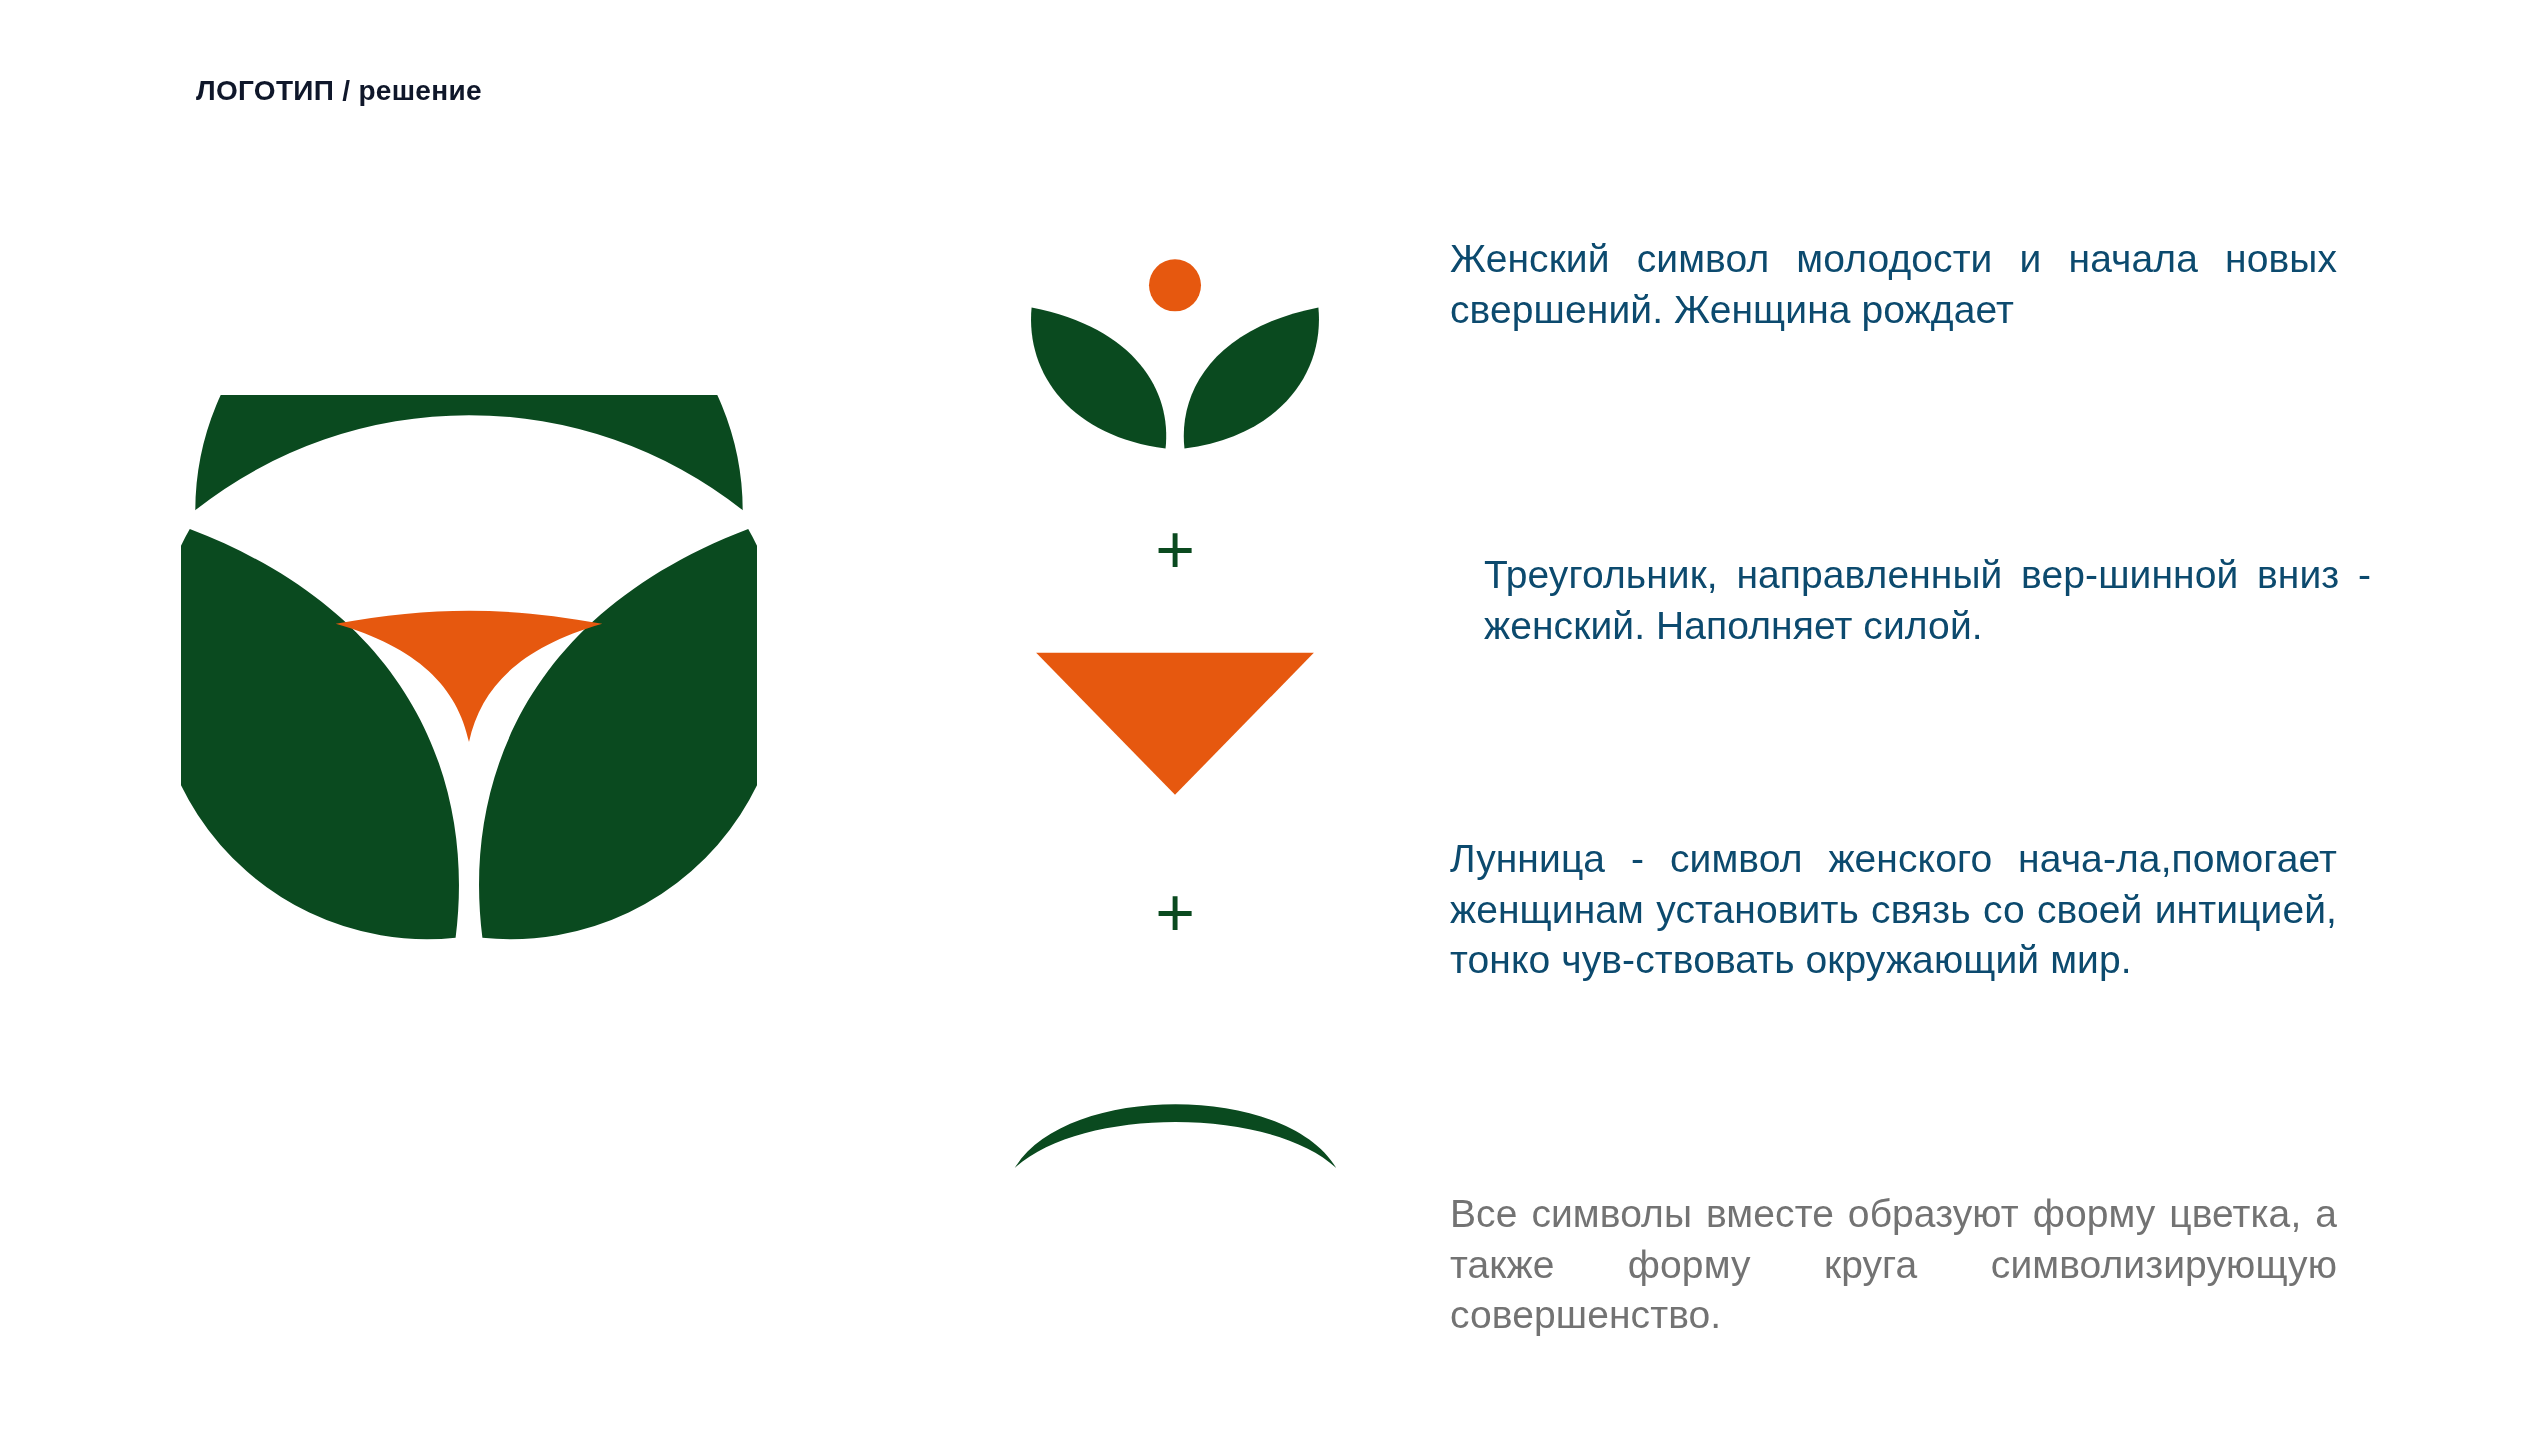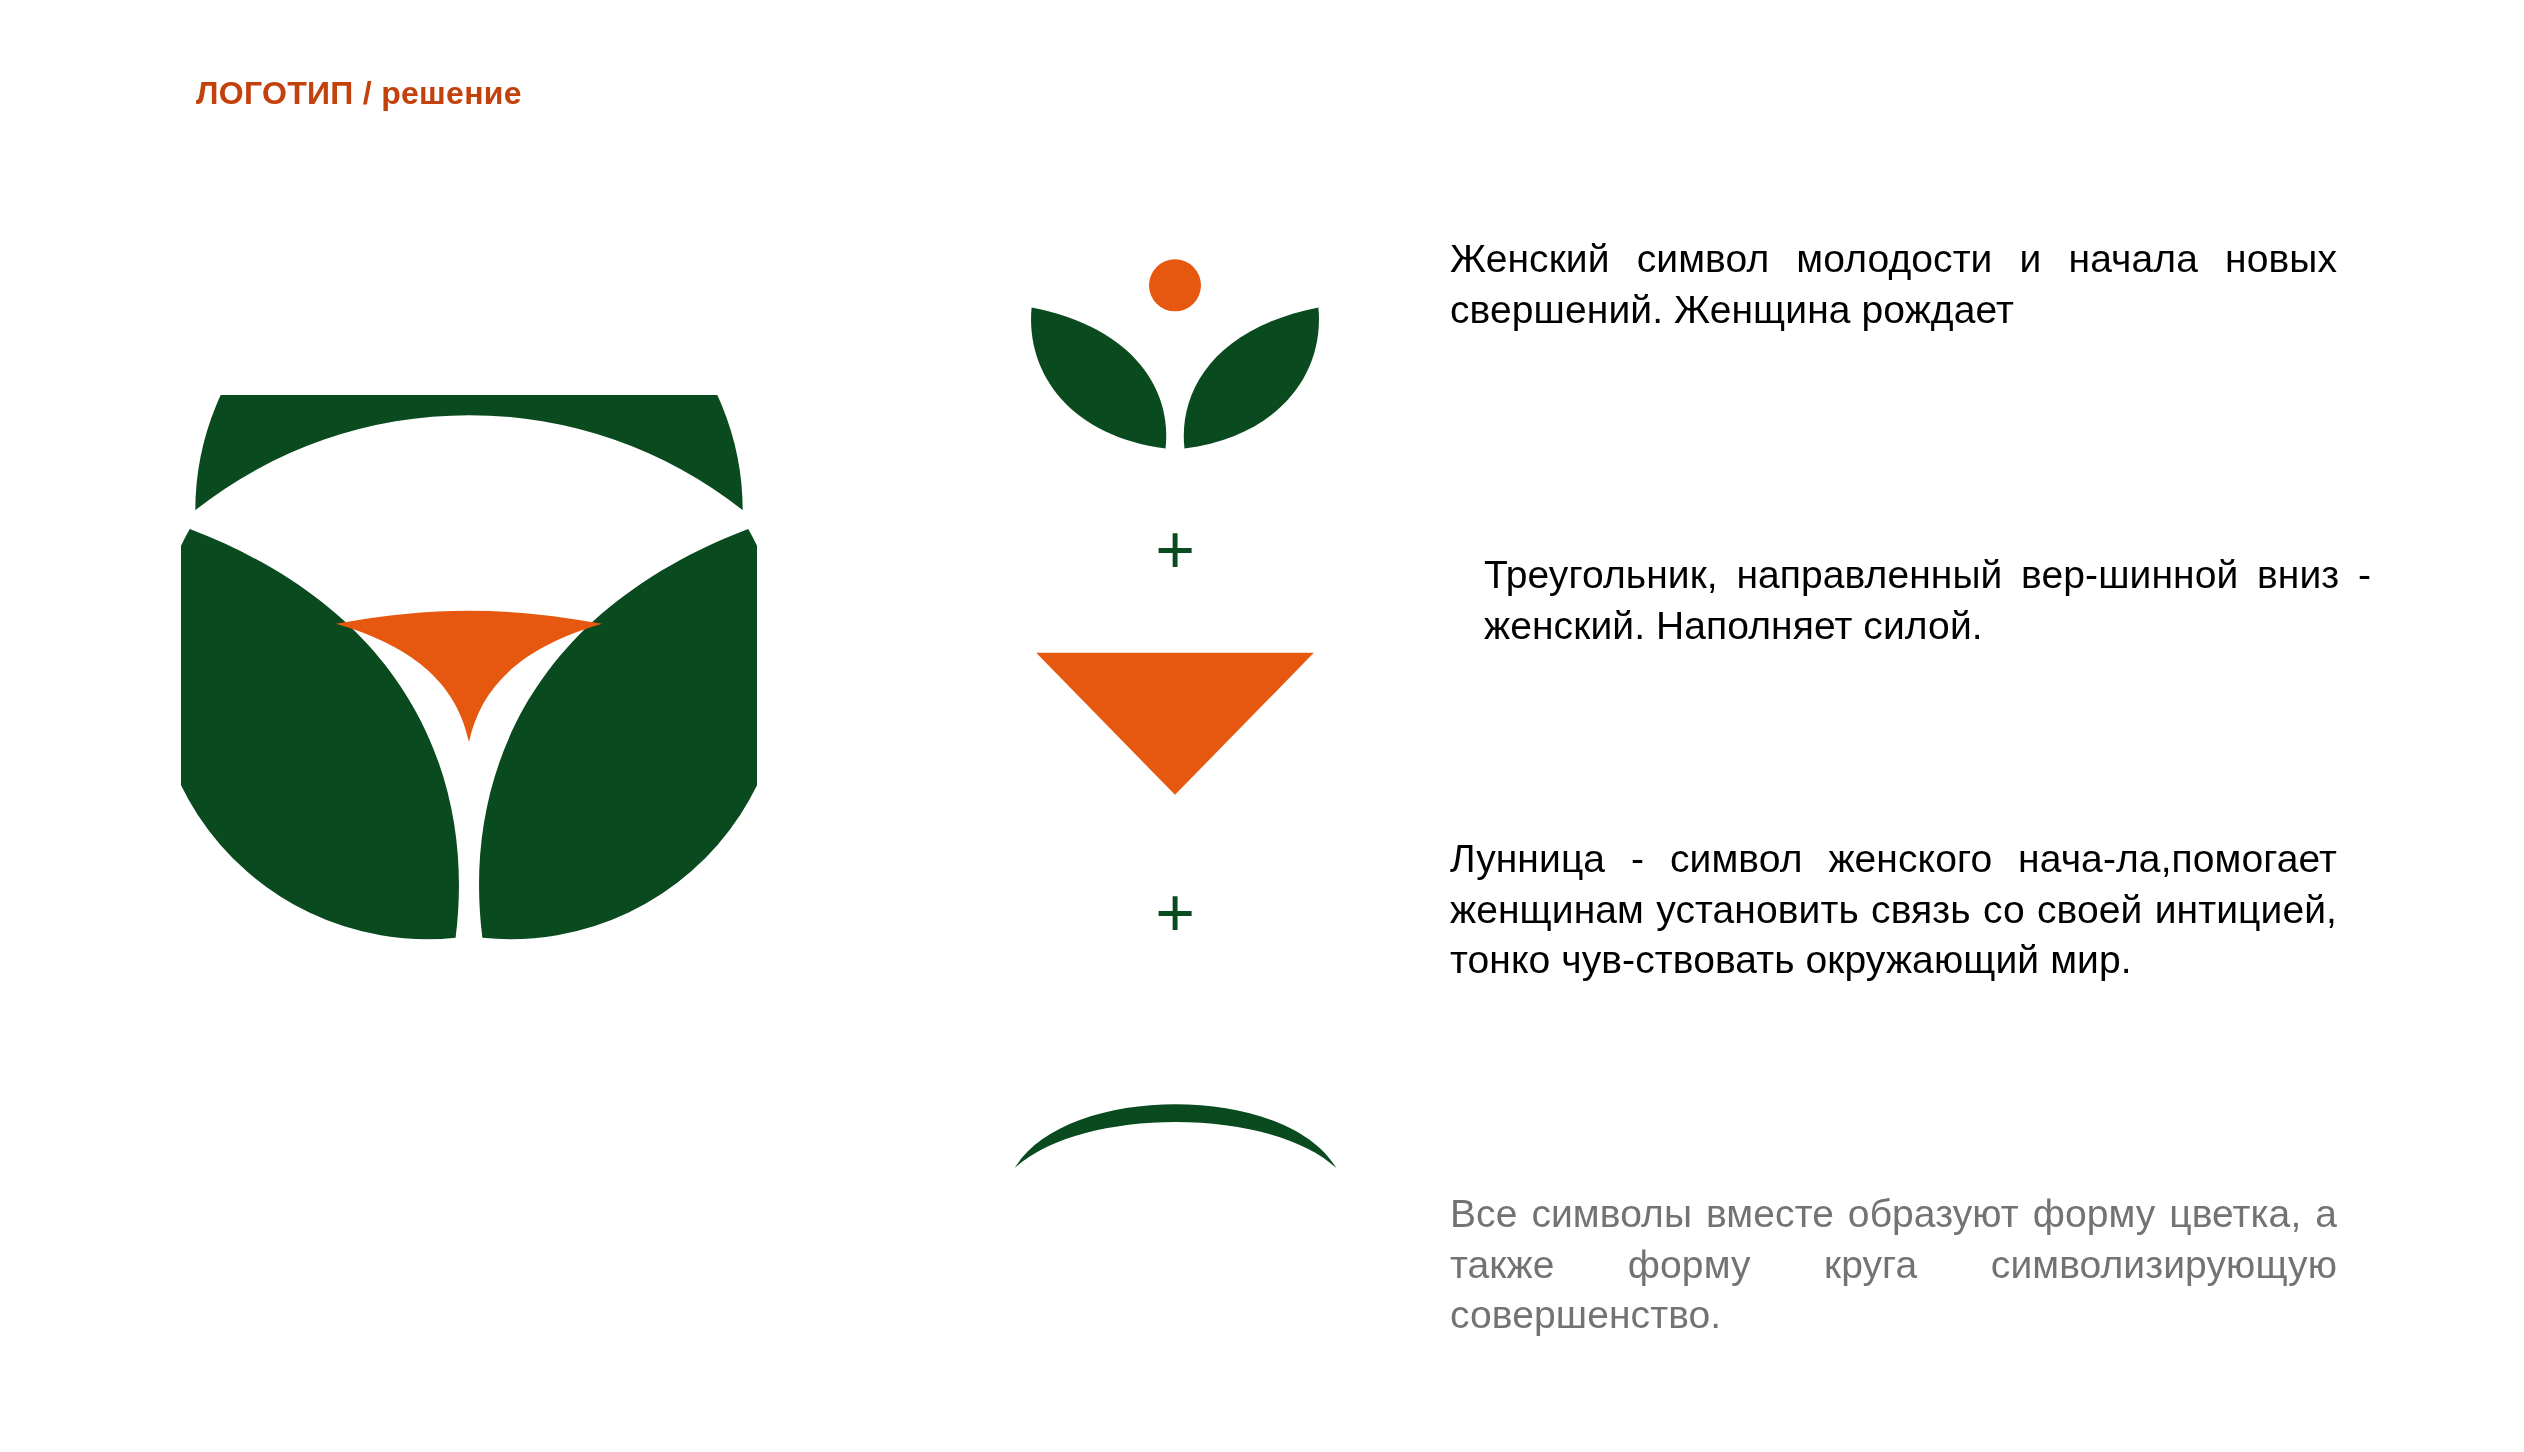--- a/index.html
+++ b/index.html
@@ -15,24 +15,24 @@
     overflow: hidden;
     font-family: "Liberation Sans", "DejaVu Sans", sans-serif;
     background: #ffffff;
   }
 
   
   .slide-title {
     position: absolute;
     left: 196px;
     top: 76px;
-    font-size: 32px;
+    font-size: 28px;
     font-weight: 700;
     letter-spacing: 0.3px;
-    color: #c2410c;
+    color: #0f172a;
     white-space: nowrap;
     line-height: 1.1;
   }
 
   
   .logo-mark {
     position: absolute;
     left: 181px;
     top: 395px;
     width: 576px;
@@ -81,21 +81,21 @@
     width: 887px;
   }
   .text-block {
     position: absolute;
     left: 0;
     width: 887px;
     font-size: 39px;
     line-height: 1.30;
     text-align: justify;
     text-justify: inter-word;
-    color: #000000;
+    color: #0c4a6e;
     letter-spacing: 0.1px;
   }
   .text-block.is-accent { color: #737373; }
 
   .blk-1 { top: 0px; }
   .blk-2 { top: 316px; margin-left: 34px; }
   .blk-3 { top: 600px; }
   .blk-4 { top: 955px; }
 </style>
 </head>

